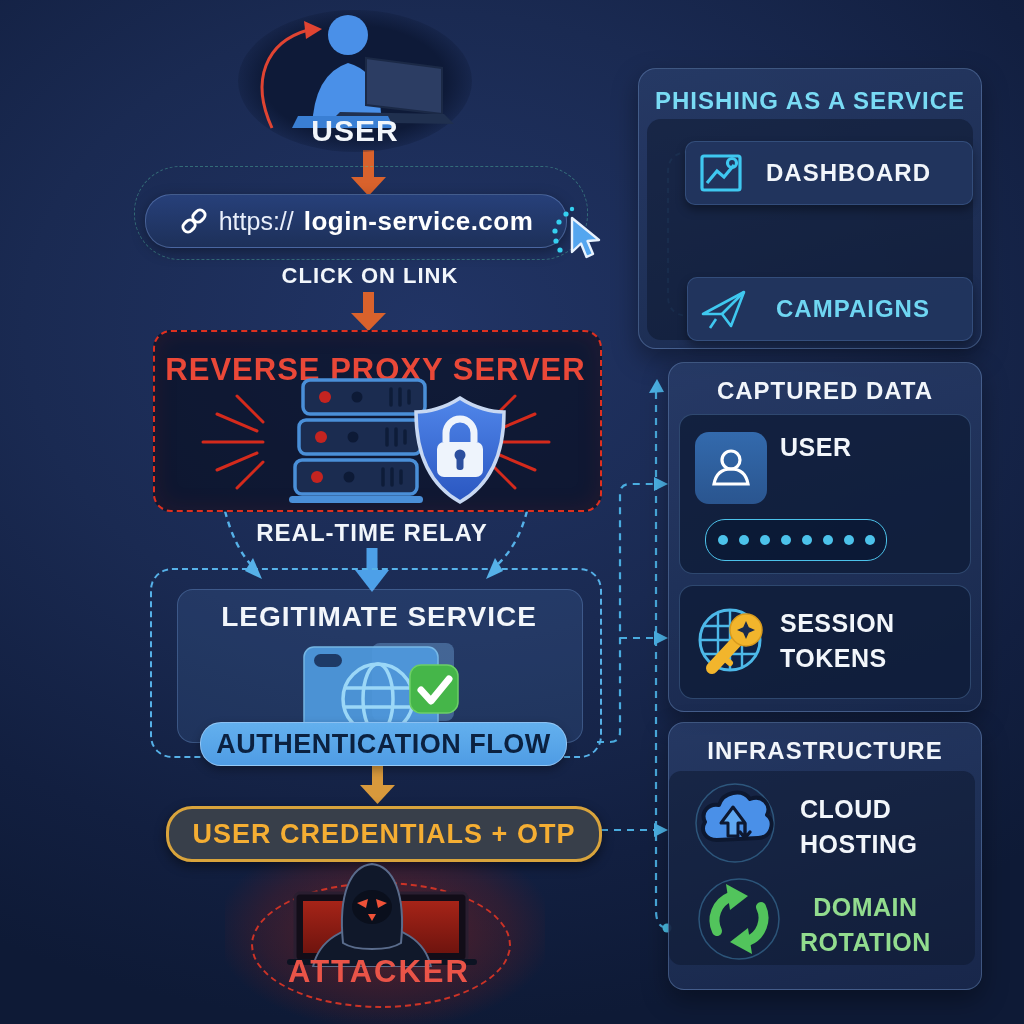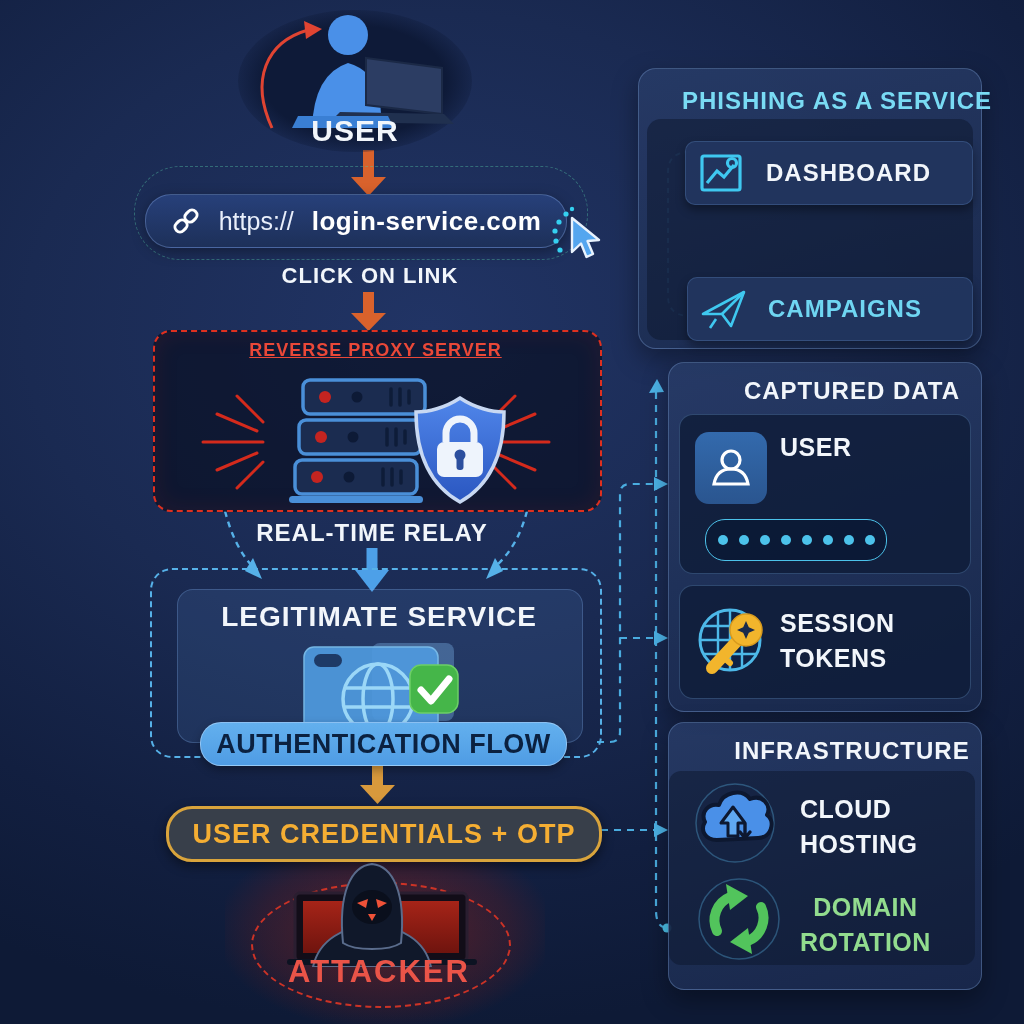--- a/index.html
+++ b/index.html
@@ -13,21 +13,21 @@
   .center{text-align:center;}
   
   .user-ellipse{left:238px;top:10px;width:234px;height:142px;border-radius:50%;
     background:radial-gradient(ellipse at center, #0e1a38 55%, rgba(14,26,56,0) 78%);}
   
   .url-halo{left:134px;top:166px;width:452px;height:92px;border-radius:46px;
     border:1.5px dashed rgba(85,195,165,.42);}
   .url-bar{left:145px;top:194px;width:420px;height:52px;border-radius:26px;
     background:linear-gradient(180deg,#27407a 0%,#1d3059 100%);
     border:1px solid rgba(140,175,235,.35);box-shadow:0 4px 14px rgba(0,0,0,.35);
-    display:flex;align-items:center;justify-content:center;gap:18px;}
+    display:flex;align-items:center;justify-content:center;gap:10px;}
   .url-proto{font-size:25px;font-weight:400;color:#e9effb;}
   .url-domain{font-size:26px;font-weight:700;color:#ffffff;letter-spacing:.5px;}
   
   .proxy-box{left:153px;top:330px;width:445px;height:178px;border-radius:18px;
     border:2.5px dashed #df301f;background:rgba(7,12,27,.62);box-shadow:0 0 24px rgba(200,40,25,.12) inset;}
   
   .legit-outer{left:150px;top:568px;width:448px;height:186px;border-radius:22px;
     border:2px dashed #56b1e8;}
   .legit-inner{left:177px;top:589px;width:404px;height:152px;border-radius:16px;
     background:rgba(95,145,215,.15);border:1px solid rgba(130,175,235,.28);}
@@ -39,21 +39,21 @@
     background:#383f4a;border:3px solid #d9a43c;box-shadow:0 4px 12px rgba(0,0,0,.45);
     display:flex;align-items:center;justify-content:center;
     font-size:27px;font-weight:700;color:#f5ae33;letter-spacing:1px;}
   .attacker-oval{left:251px;top:882px;width:256px;height:122px;border-radius:50%;
     border:2px dashed #cc3326;}
   
   .panel{position:absolute;border-radius:18px;
     background:linear-gradient(165deg, rgba(40,60,104,.85) 0%, rgba(26,42,78,.85) 100%);
     border:1px solid rgba(145,185,240,.30);box-shadow:0 10px 26px rgba(0,0,0,.35);}
   .panel-inner{position:absolute;border-radius:14px;background:rgba(11,21,44,.5);}
-  .ptitle{position:absolute;width:100%;text-align:center;font-weight:700;letter-spacing:1px;padding-left:27px;}
+  .ptitle{position:absolute;width:100%;text-align:center;font-weight:700;letter-spacing:1px;}
   .row-card{position:absolute;border-radius:10px;background:rgba(34,54,96,.9);
     border:1px solid rgba(120,168,230,.22);box-shadow:0 5px 10px rgba(0,0,0,.35);
     display:flex;align-items:center;}
   .row-label{font-size:24px;font-weight:700;color:#f2f6fb;letter-spacing:1px;}
   .cyan-label{color:#6fd6f2;}
   .card{position:absolute;border-radius:14px;background:rgba(15,28,56,.82);
     border:1px solid rgba(115,165,225,.30);}
   .two-line{position:absolute;font-size:25px;font-weight:700;color:#f2f6fb;
     line-height:35px;letter-spacing:.5px;}
   .green-label{color:#92dc8e;}
@@ -144,21 +144,21 @@
         <circle cx="7" cy="27" r="2.6"></circle>
       <circle cx="8" cy="37" r="2.6"></circle>
         <circle cx="12" cy="46" r="2.6"></circle>
         <circle cx="24" cy="5" r="2.2"></circle>
     </g>
     <path d="M 24 14 L 24 48 L 33 39.5 L 38.5 53 L 45 50 L 39.5 37 L 51 36 Z" fill="#54a6ef" stroke="#e9f3fd" stroke-width="2.4" stroke-linejoin="round"></path>
   </svg>
   <div class="lbl center" style="left:220px;top:263px;width:300px;font-size:22px;">CLICK ON LINK</div>
 
   <div class="abs proxy-box"></div>
-  <div class="lbl center" style="left:163px;top:340px;width:425px;font-size:18px;color:#ea4838;text-decoration:underline;">REVERSE PROXY SERVER</div>
+  <div class="lbl center" style="left:163px;top:352px;width:425px;font-size:31px;color:#ea4838;">REVERSE PROXY SERVER</div>
   <svg class="abs" style="left:195px;top:378px;" width="362" height="128" viewBox="0 0 362 128">
     <g stroke="#d42a1c" stroke-width="3" stroke-linecap="round">
       <line x1="8" y1="64" x2="68" y2="64"></line>
         <line x1="22" y1="36" x2="62" y2="53"></line>
       <line x1="22" y1="92" x2="62" y2="75"></line>
         <line x1="42" y1="18" x2="68" y2="44"></line>
         <line x1="42" y1="110" x2="68" y2="84"></line>
       <line x1="354" y1="64" x2="294" y2="64"></line>
         <line x1="340" y1="36" x2="300" y2="53"></line>
       <line x1="340" y1="92" x2="300" y2="75"></line>
@@ -268,21 +268,21 @@
 
 
     <div class="row-card" style="left:48px;top:208px;width:284px;height:62px;">
       <svg style="margin-left:10px;" width="52" height="46" viewBox="0 0 52 46">
         <g stroke="#3fc8f0" stroke-width="2.6" fill="none" stroke-linejoin="round">
           <path d="M 5 28 L 46 6 L 33 40 L 24 28 Z"></path>
           <path d="M 24 28 L 46 6"></path>
           <path d="M 18 33 L 12 42"></path>
         </g>
       </svg>
-      <div class="row-label cyan-label" style="margin-left:18px;">CAMPAIGNS</div>
+      <div class="row-label cyan-label" style="margin-left:26px;">CAMPAIGNS</div>
     </div>
   </div>
 
   <div class="panel" style="left:668px;top:362px;width:312px;height:348px;border-radius:16px;">
     <div class="ptitle" style="top:14px;font-size:24px;color:#f2f6fb;">CAPTURED DATA</div>
   </div>
   <div class="card" style="left:679px;top:414px;width:290px;height:158px;"></div>
   <div class="icon-tile" style="left:695px;top:432px;">
     <svg width="46" height="46" viewBox="0 0 46 46">
       <g stroke="#ffffff" stroke-width="3.2" fill="none" stroke-linecap="round">

